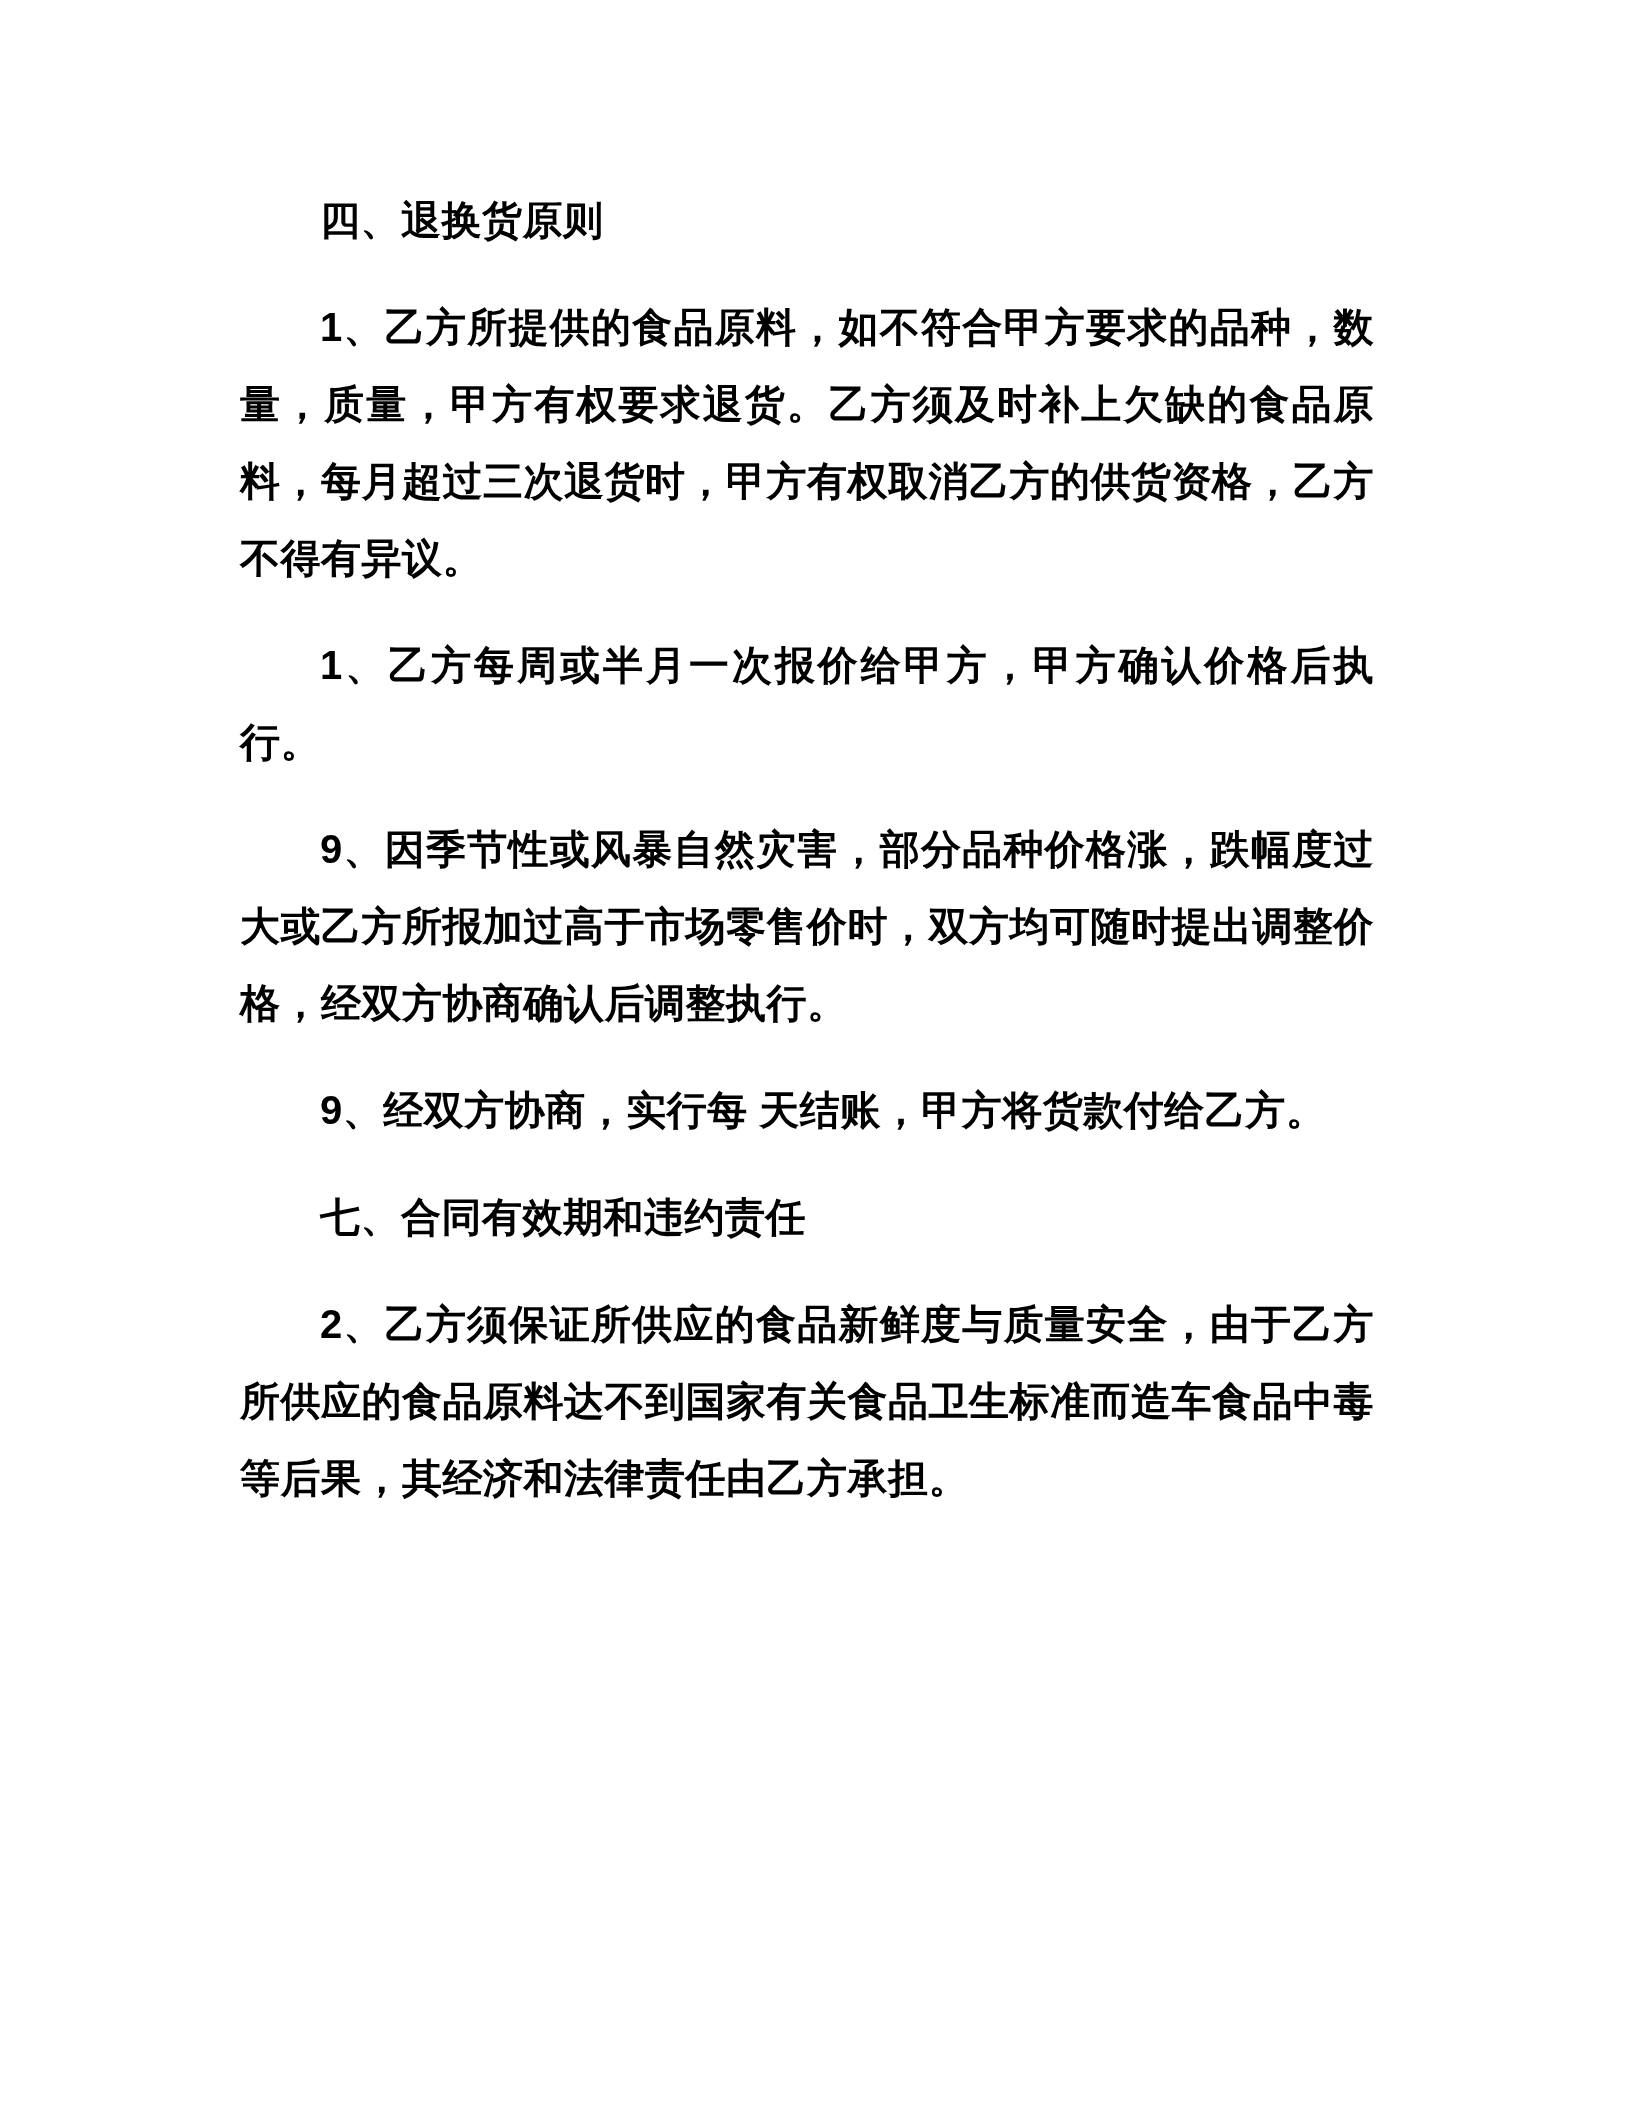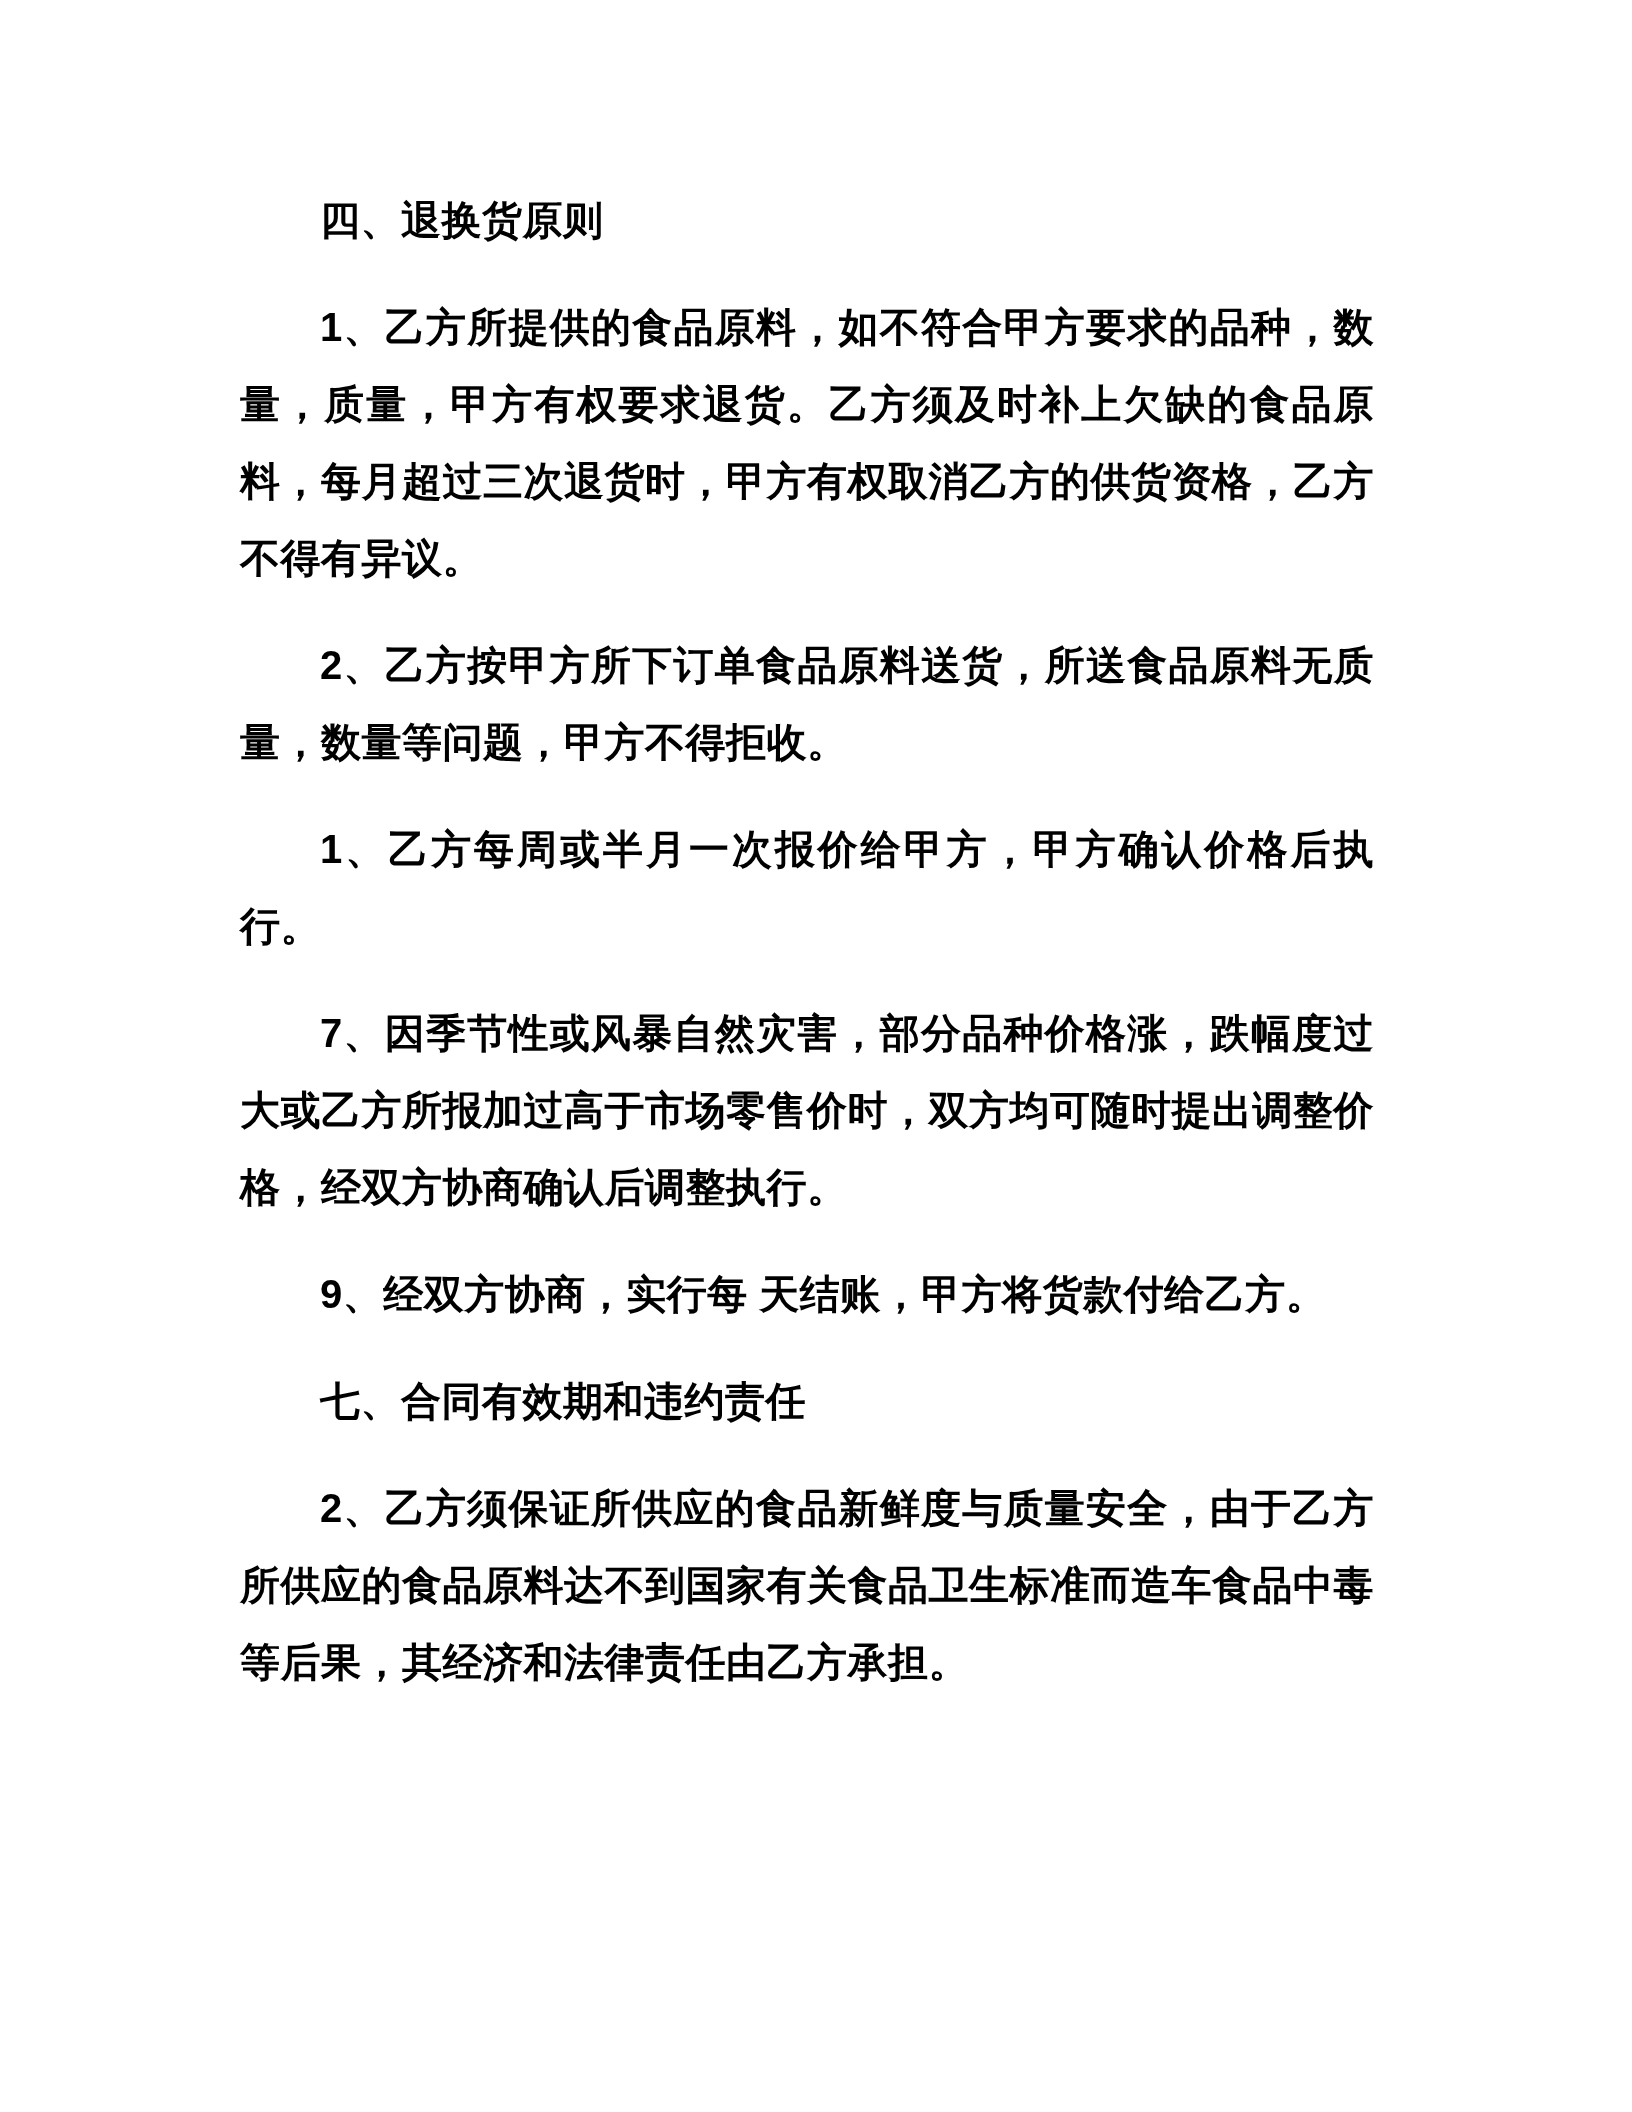--- a/index.html
+++ b/index.html
@@ -35,20 +35,19 @@
     font-weight: 700;
   }
 </style>
 </head>
 <body>
 
 <div class="page">
   <div class="doc-body">
     <p class="block heading">四、退换货原则</p>
     <p class="block paragraph">1、乙方所提供的食品原料，如不符合甲方要求的品种，数量，质量，甲方有权要求退货。乙方须及时补上欠缺的食品原料，每月超过三次退货时，甲方有权取消乙方的供货资格，乙方不得有异议。</p>
-    <p class="block paragraph">2、乙方按甲方所下订单食品原料送货，所送食品原料无质量，数量等问题，甲方不得拒收。</p>
     <p class="block paragraph">1、乙方每周或半月一次报价给甲方，甲方确认价格后执行。</p>
-    <p class="block paragraph">7、因季节性或风暴自然灾害，部分品种价格涨，跌幅度过大或乙方所报加过高于市场零售价时，双方均可随时提出调整价格，经双方协商确认后调整执行。</p>
+    <p class="block paragraph">9、因季节性或风暴自然灾害，部分品种价格涨，跌幅度过大或乙方所报加过高于市场零售价时，双方均可随时提出调整价格，经双方协商确认后调整执行。</p>
     <p class="block paragraph">9、经双方协商，实行每 天结账，甲方将货款付给乙方。</p>
     <p class="block heading">七、合同有效期和违约责任</p>
     <p class="block paragraph">2、乙方须保证所供应的食品新鲜度与质量安全，由于乙方所供应的食品原料达不到国家有关食品卫生标准而造车食品中毒等后果，其经济和法律责任由乙方承担。</p>
   </div>
 </div>
 
 </body></html>

